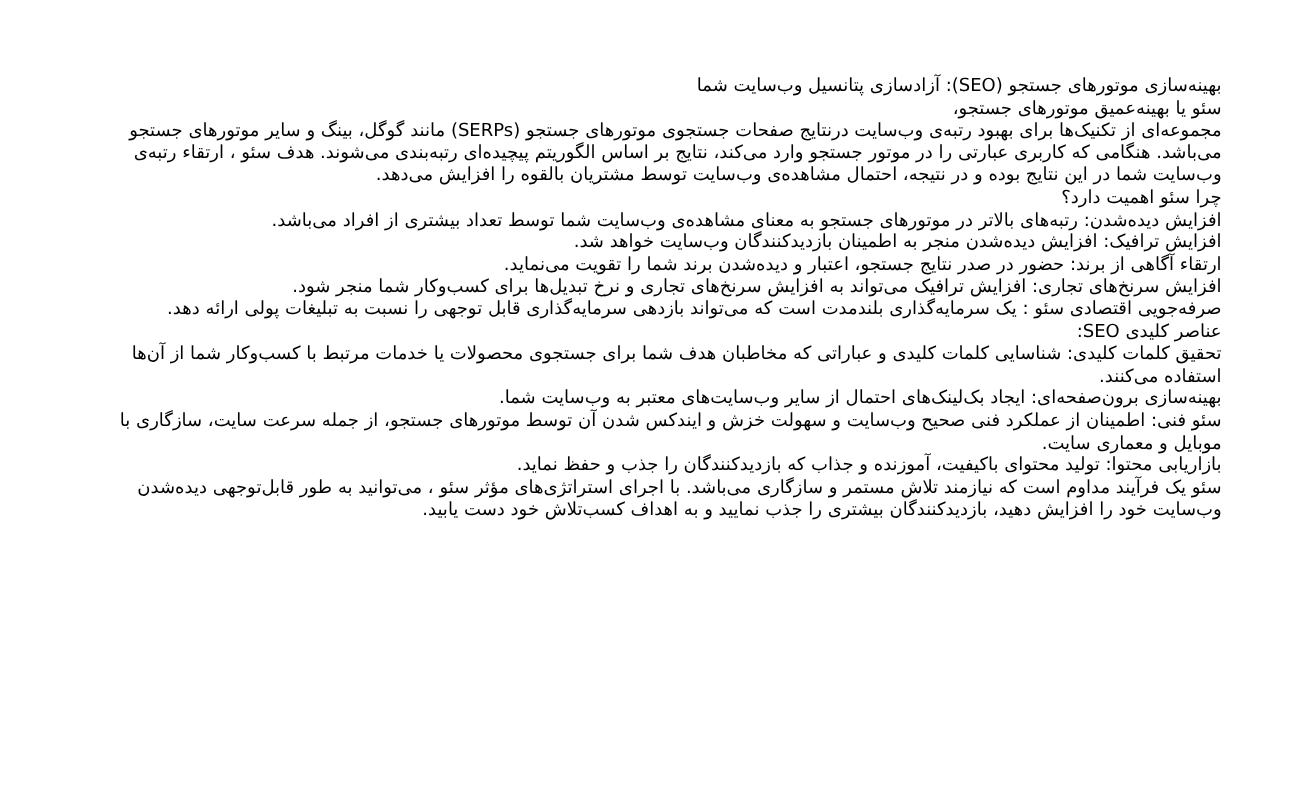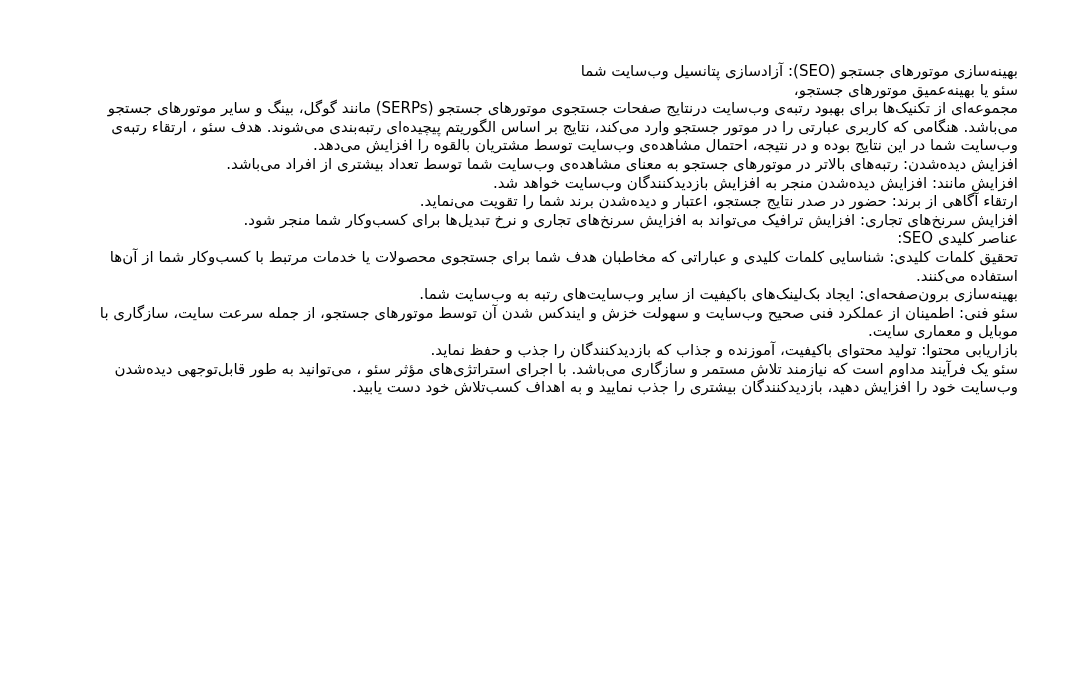--- a/index.html
+++ b/index.html
@@ -31,25 +31,27 @@
     }
   </style>
 </head>
 <body>
 
 <div class="doc">
   <p>بهینه‌سازی موتورهای جستجو (SEO): آزادسازی پتانسیل وب‌سایت شما</p>
   <p>سئو یا بهینه‌عمیق موتورهای جستجو،</p>
   <p> مجموعه‌ای از تکنیک‌ها برای بهبود رتبه‌ی وب‌سایت درنتایج صفحات جستجوی موتورهای جستجو (SERPs) مانند گوگل، بینگ و سایر موتورهای جستجو می‌باشد. هنگامی که کاربری عبارتی را در موتور جستجو وارد می‌کند، نتایج بر اساس الگوریتم پیچیده‌ای رتبه‌بندی می‌شوند. هدف سئو ، ارتقاء رتبه‌ی وب‌سایت شما در این نتایج بوده و در نتیجه، احتمال مشاهده‌ی وب‌سایت توسط مشتریان بالقوه را افزایش می‌دهد.</p>
 
+  <p>چرا سئو اهمیت دارد؟</p>
   <p>افزایش دیده‌شدن: رتبه‌های بالاتر در موتورهای جستجو به معنای مشاهده‌ی وب‌سایت شما توسط تعداد بیشتری از افراد می‌باشد.</p>
-  <p>افزایش مانند: افزایش دیده‌شدن منجر به افزایش بازدیدکنندگان وب‌سایت خواهد شد.</p>
+  <p>افزایش ترافیک: افزایش دیده‌شدن منجر به اطمینان بازدیدکنندگان وب‌سایت خواهد شد.</p>
   <p>ارتقاء آگاهی از برند: حضور در صدر نتایج جستجو، اعتبار و دیده‌شدن برند شما را تقویت می‌نماید.</p>
   <p>افزایش سرنخ‌های تجاری: افزایش ترافیک می‌تواند به افزایش سرنخ‌های تجاری و نرخ تبدیل‌ها برای کسب‌وکار شما منجر شود.</p>
+  <p>صرفه‌جویی اقتصادی سئو : یک سرمایه‌گذاری بلندمدت است که می‌تواند بازدهی سرمایه‌گذاری قابل توجهی را نسبت به تبلیغات پولی ارائه دهد.</p>
 
   <p>عناصر کلیدی SEO:</p>
   <p>تحقیق کلمات کلیدی: شناسایی کلمات کلیدی و عباراتی که مخاطبان هدف شما برای جستجوی محصولات یا خدمات مرتبط با کسب‌وکار شما از آن‌ها استفاده می‌کنند.</p>
-  <p>بهینه‌سازی برون‌صفحه‌ای: ایجاد بک‌لینک‌های باکیفیت از سایر وب‌سایت‌های رتبه به وب‌سایت شما.</p>
+  <p>بهینه‌سازی برون‌صفحه‌ای: ایجاد بک‌لینک‌های احتمال از سایر وب‌سایت‌های معتبر به وب‌سایت شما.</p>
   <p> سئو فنی: اطمینان از عملکرد فنی صحیح وب‌سایت و سهولت خزش و ایندکس شدن آن توسط موتورهای جستجو، از جمله سرعت سایت، سازگاری با موبایل و معماری سایت.</p>
   <p>بازاریابی محتوا: تولید محتوای باکیفیت، آموزنده و جذاب که بازدیدکنندگان را جذب و حفظ نماید.</p>
 
   <p>سئو یک فرآیند مداوم است که نیازمند تلاش مستمر و سازگاری می‌باشد. با اجرای استراتژی‌های مؤثر سئو ، می‌توانید به طور قابل‌توجهی دیده‌شدن وب‌سایت خود را افزایش دهید، بازدیدکنندگان بیشتری را جذب نمایید و به اهداف کسب‌تلاش خود دست یابید.</p>
 </div>
 
 </body></html>

